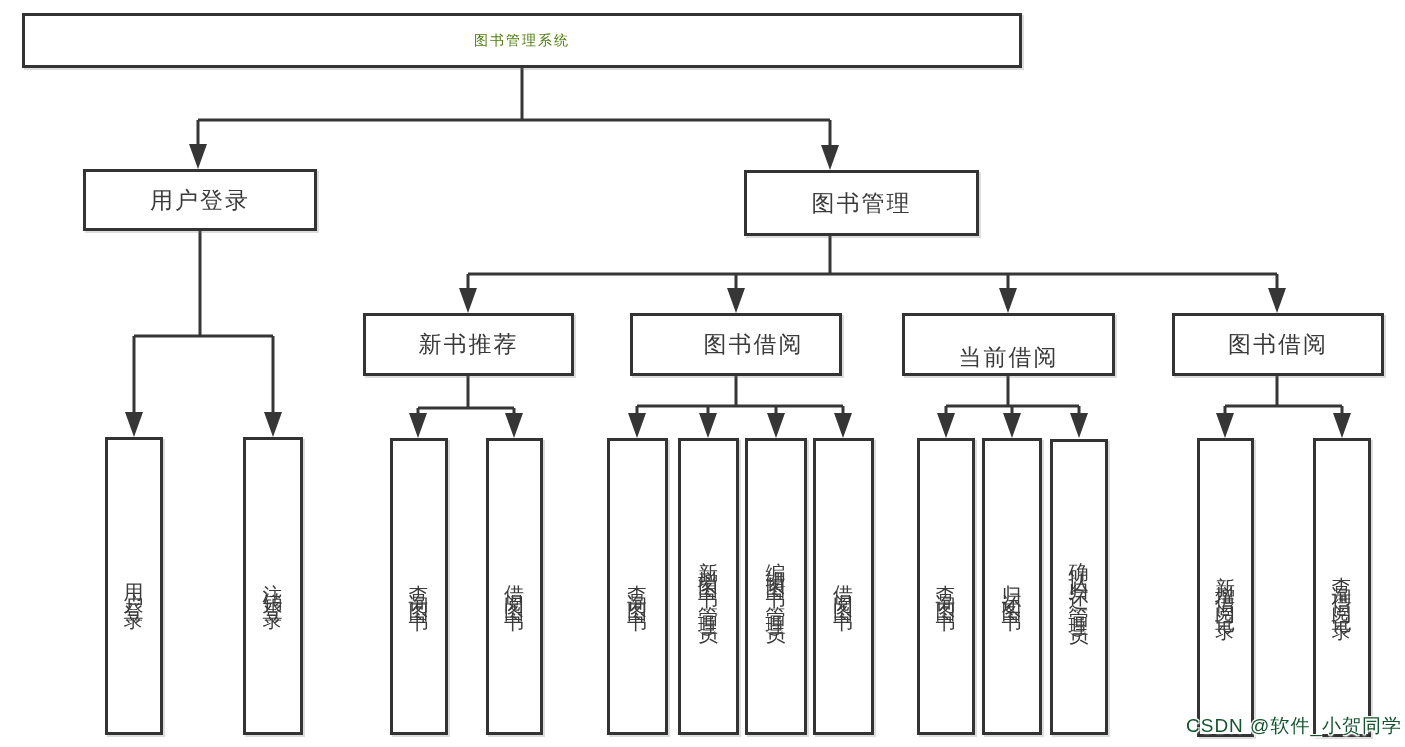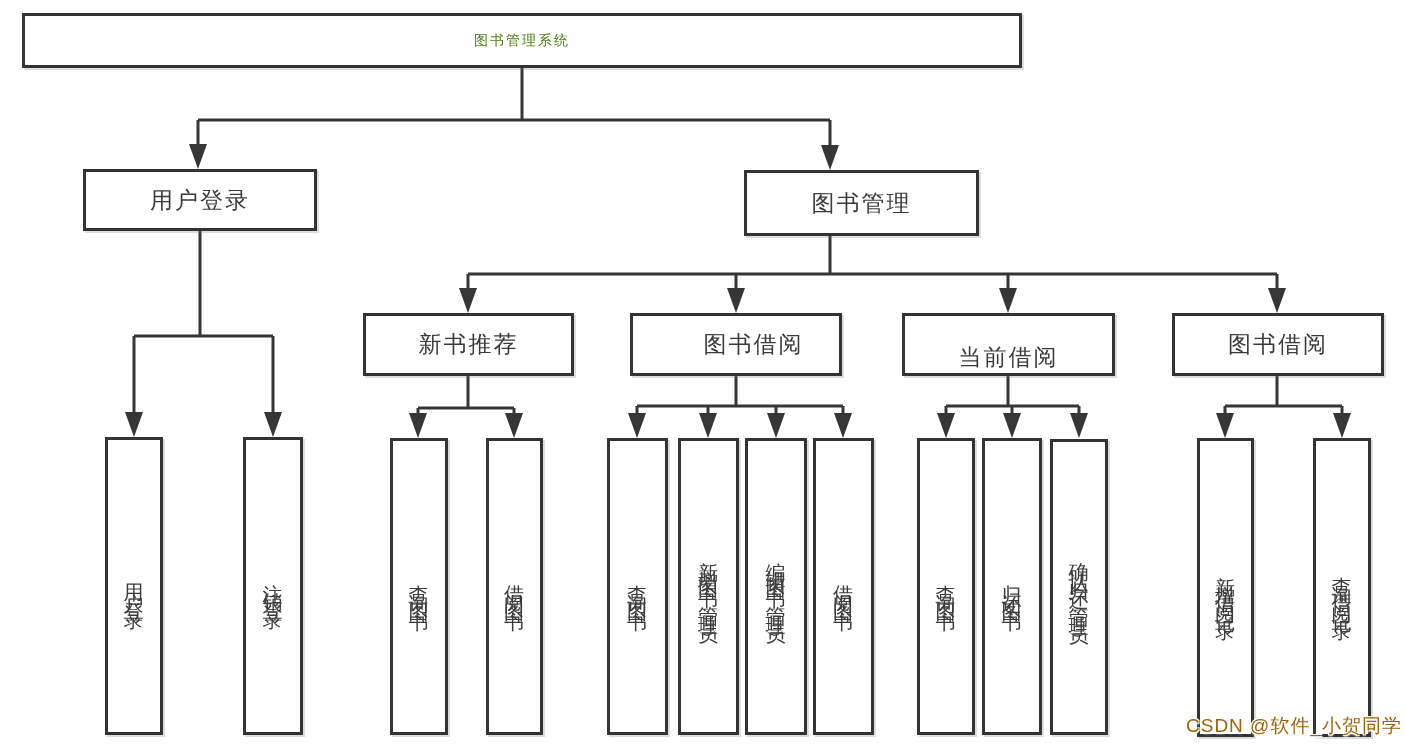--- a/index.html
+++ b/index.html
@@ -48,21 +48,21 @@
     letter-spacing: 9px;
     line-height: 1;
     color: #3a3a3a;
     white-space: nowrap;
   }
   .watermark {
     position: absolute;
     left: 1186px;
     top: 713px;
     font-size: 19px;
-    color: #a16207;
+    color: #14532d;
     letter-spacing: 1px;
     white-space: nowrap;
     text-shadow:
       -1px -1px 0 #ffffff, 1px -1px 0 #ffffff,
       -1px  1px 0 #ffffff, 1px  1px 0 #ffffff,
        0    2px 2px #ffffff;
   }
   svg line, svg path { stroke: #363636; stroke-width: 3; fill: none; }
   svg polygon { fill: #363636; stroke: none; }
 </style>

